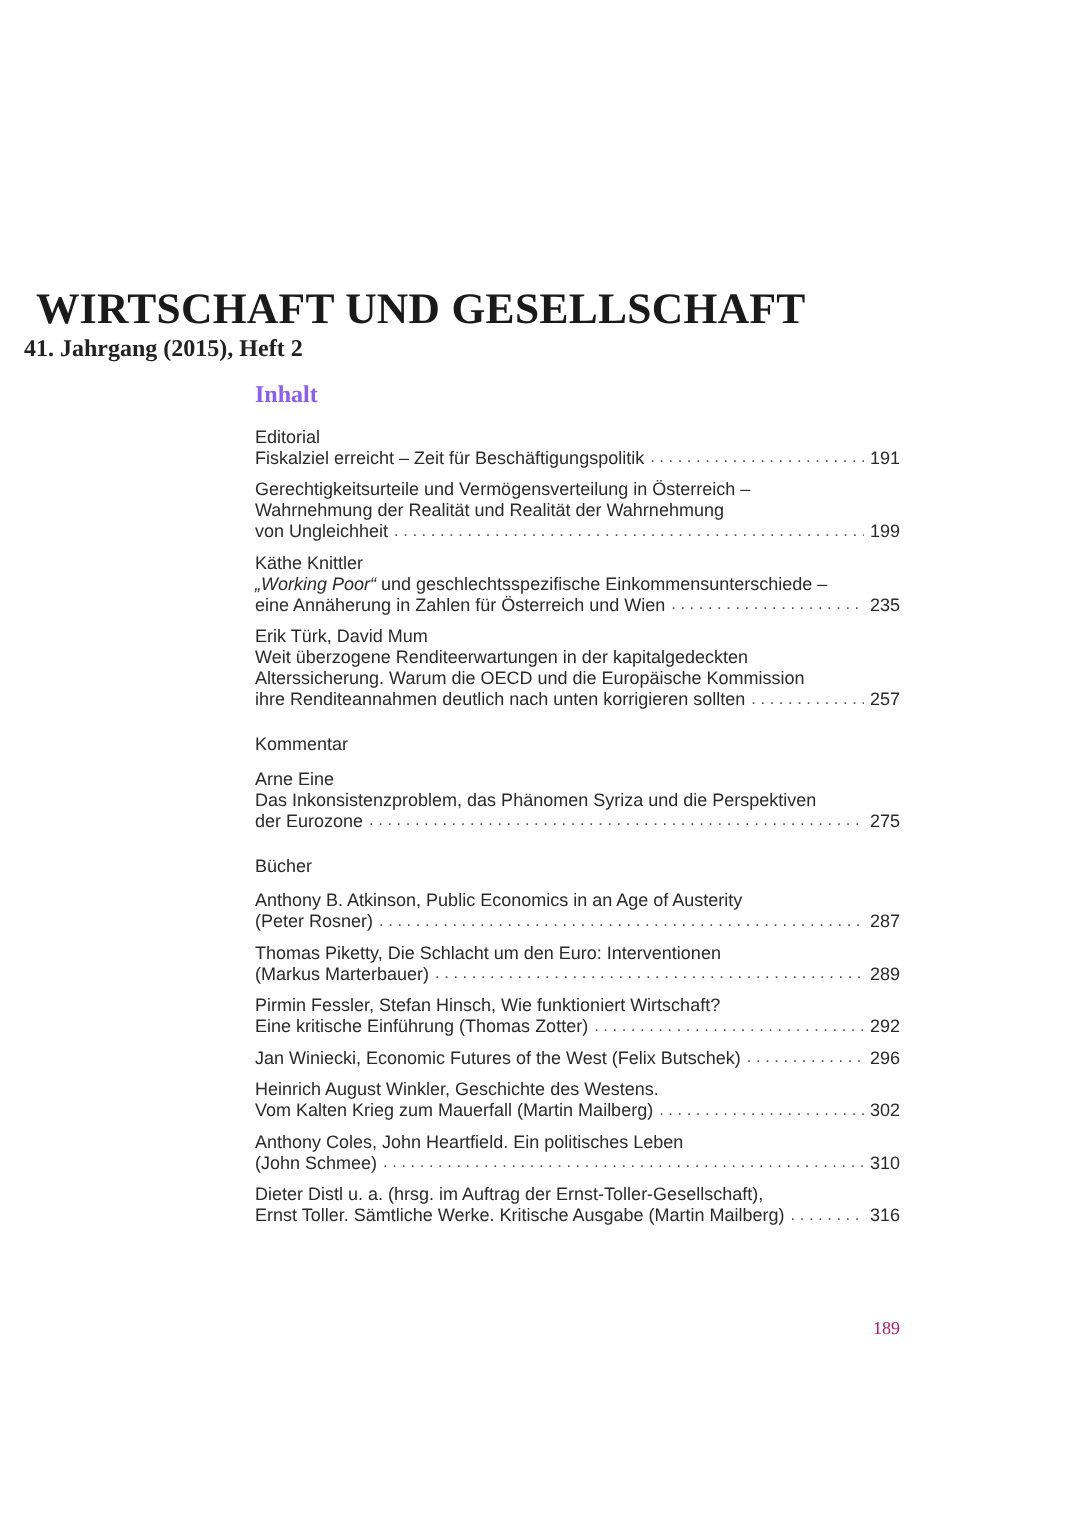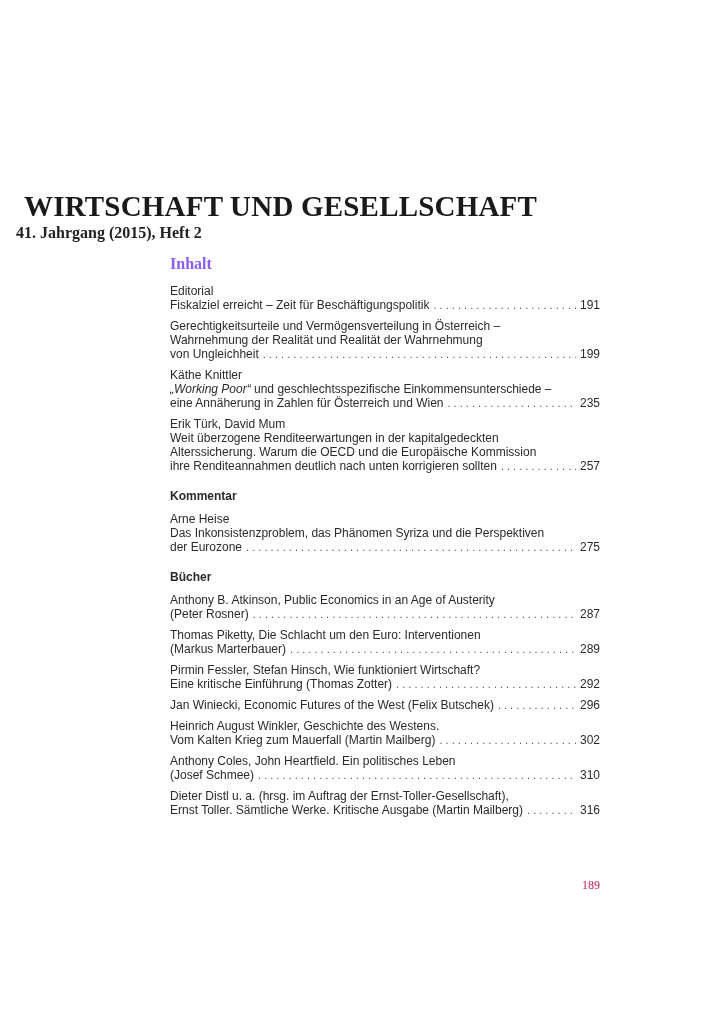--- a/index.html
+++ b/index.html
@@ -21,21 +21,21 @@
   .inhalt {
     position: absolute; left: 170px; top: 255px;
     font-family: "Liberation Serif", serif; font-weight: bold;
     font-size: 16px; color: #8b5cf6;
   }
   .toc {
     position: absolute; left: 170px; top: 284px; width: 430px;
     font-family: "Liberation Sans", sans-serif; font-size: 12px; line-height: 14px; color: #2a2a2a;
   }
   .entry { margin-bottom: 7px; }
-  .section { margin-top: 5px; margin-bottom: 9px; font-weight: bold; }
+  .section { margin-top: 5px; margin-bottom: 9px; }
   .line { white-space: nowrap; }
   .last { display: flex; align-items: flex-start; white-space: nowrap; }
   .last .txt { flex: 0 0 auto; }
   .last .dots {
     flex: 1 1 auto; overflow: hidden; margin: 0 4px; color: #555;
     letter-spacing: 3.2px; font-size: 11px;
   }
   .last .dots::after {
     content: ". . . . . . . . . . . . . . . . . . . . . . . . . . . . . . . . . . . . . . . . . . . . . . . . . . . . . . . . . . . . . . . . . . . . . . . . . . . . . .";
     letter-spacing: 0;
@@ -92,21 +92,21 @@
       <div class="line">Alterssicherung. Warum die OECD und die Europäische Kommission</div>
       <div class="last">
         <span class="txt">ihre Renditeannahmen deutlich nach unten korrigieren sollten</span>
         <span class="dots"></span>
         <span class="pg">257</span>
       </div>
     </div>
 
     <div class="line section" style="margin-top:16px;">Kommentar</div>
     <div class="entry">
-      <div class="line">Arne Heise</div>
+      <div class="line">Arne Eine</div>
       <div class="line">Das Inkonsistenzproblem, das Phänomen Syriza und die Perspektiven</div>
       <div class="last">
         <span class="txt">der Eurozone</span>
         <span class="dots"></span>
         <span class="pg">275</span>
       </div>
     </div>
 
     <div class="line section" style="margin-top:16px;">Bücher</div>
 
@@ -150,21 +150,21 @@
       <div class="last">
         <span class="txt">Vom Kalten Krieg zum Mauerfall (Martin Mailberg)</span>
         <span class="dots"></span>
         <span class="pg">302</span>
       </div>
     </div>
 
     <div class="entry">
       <div class="line">Anthony Coles, John Heartfield. Ein politisches Leben</div>
       <div class="last">
-        <span class="txt">(Josef Schmee)</span>
+        <span class="txt">(John Schmee)</span>
         <span class="dots"></span>
         <span class="pg">310</span>
       </div>
     </div>
 
     <div class="entry">
       <div class="line">Dieter Distl u. a. (hrsg. im Auftrag der Ernst-Toller-Gesellschaft),</div>
       <div class="last">
         <span class="txt">Ernst Toller. Sämtliche Werke. Kritische Ausgabe (Martin Mailberg)</span>
         <span class="dots"></span>

